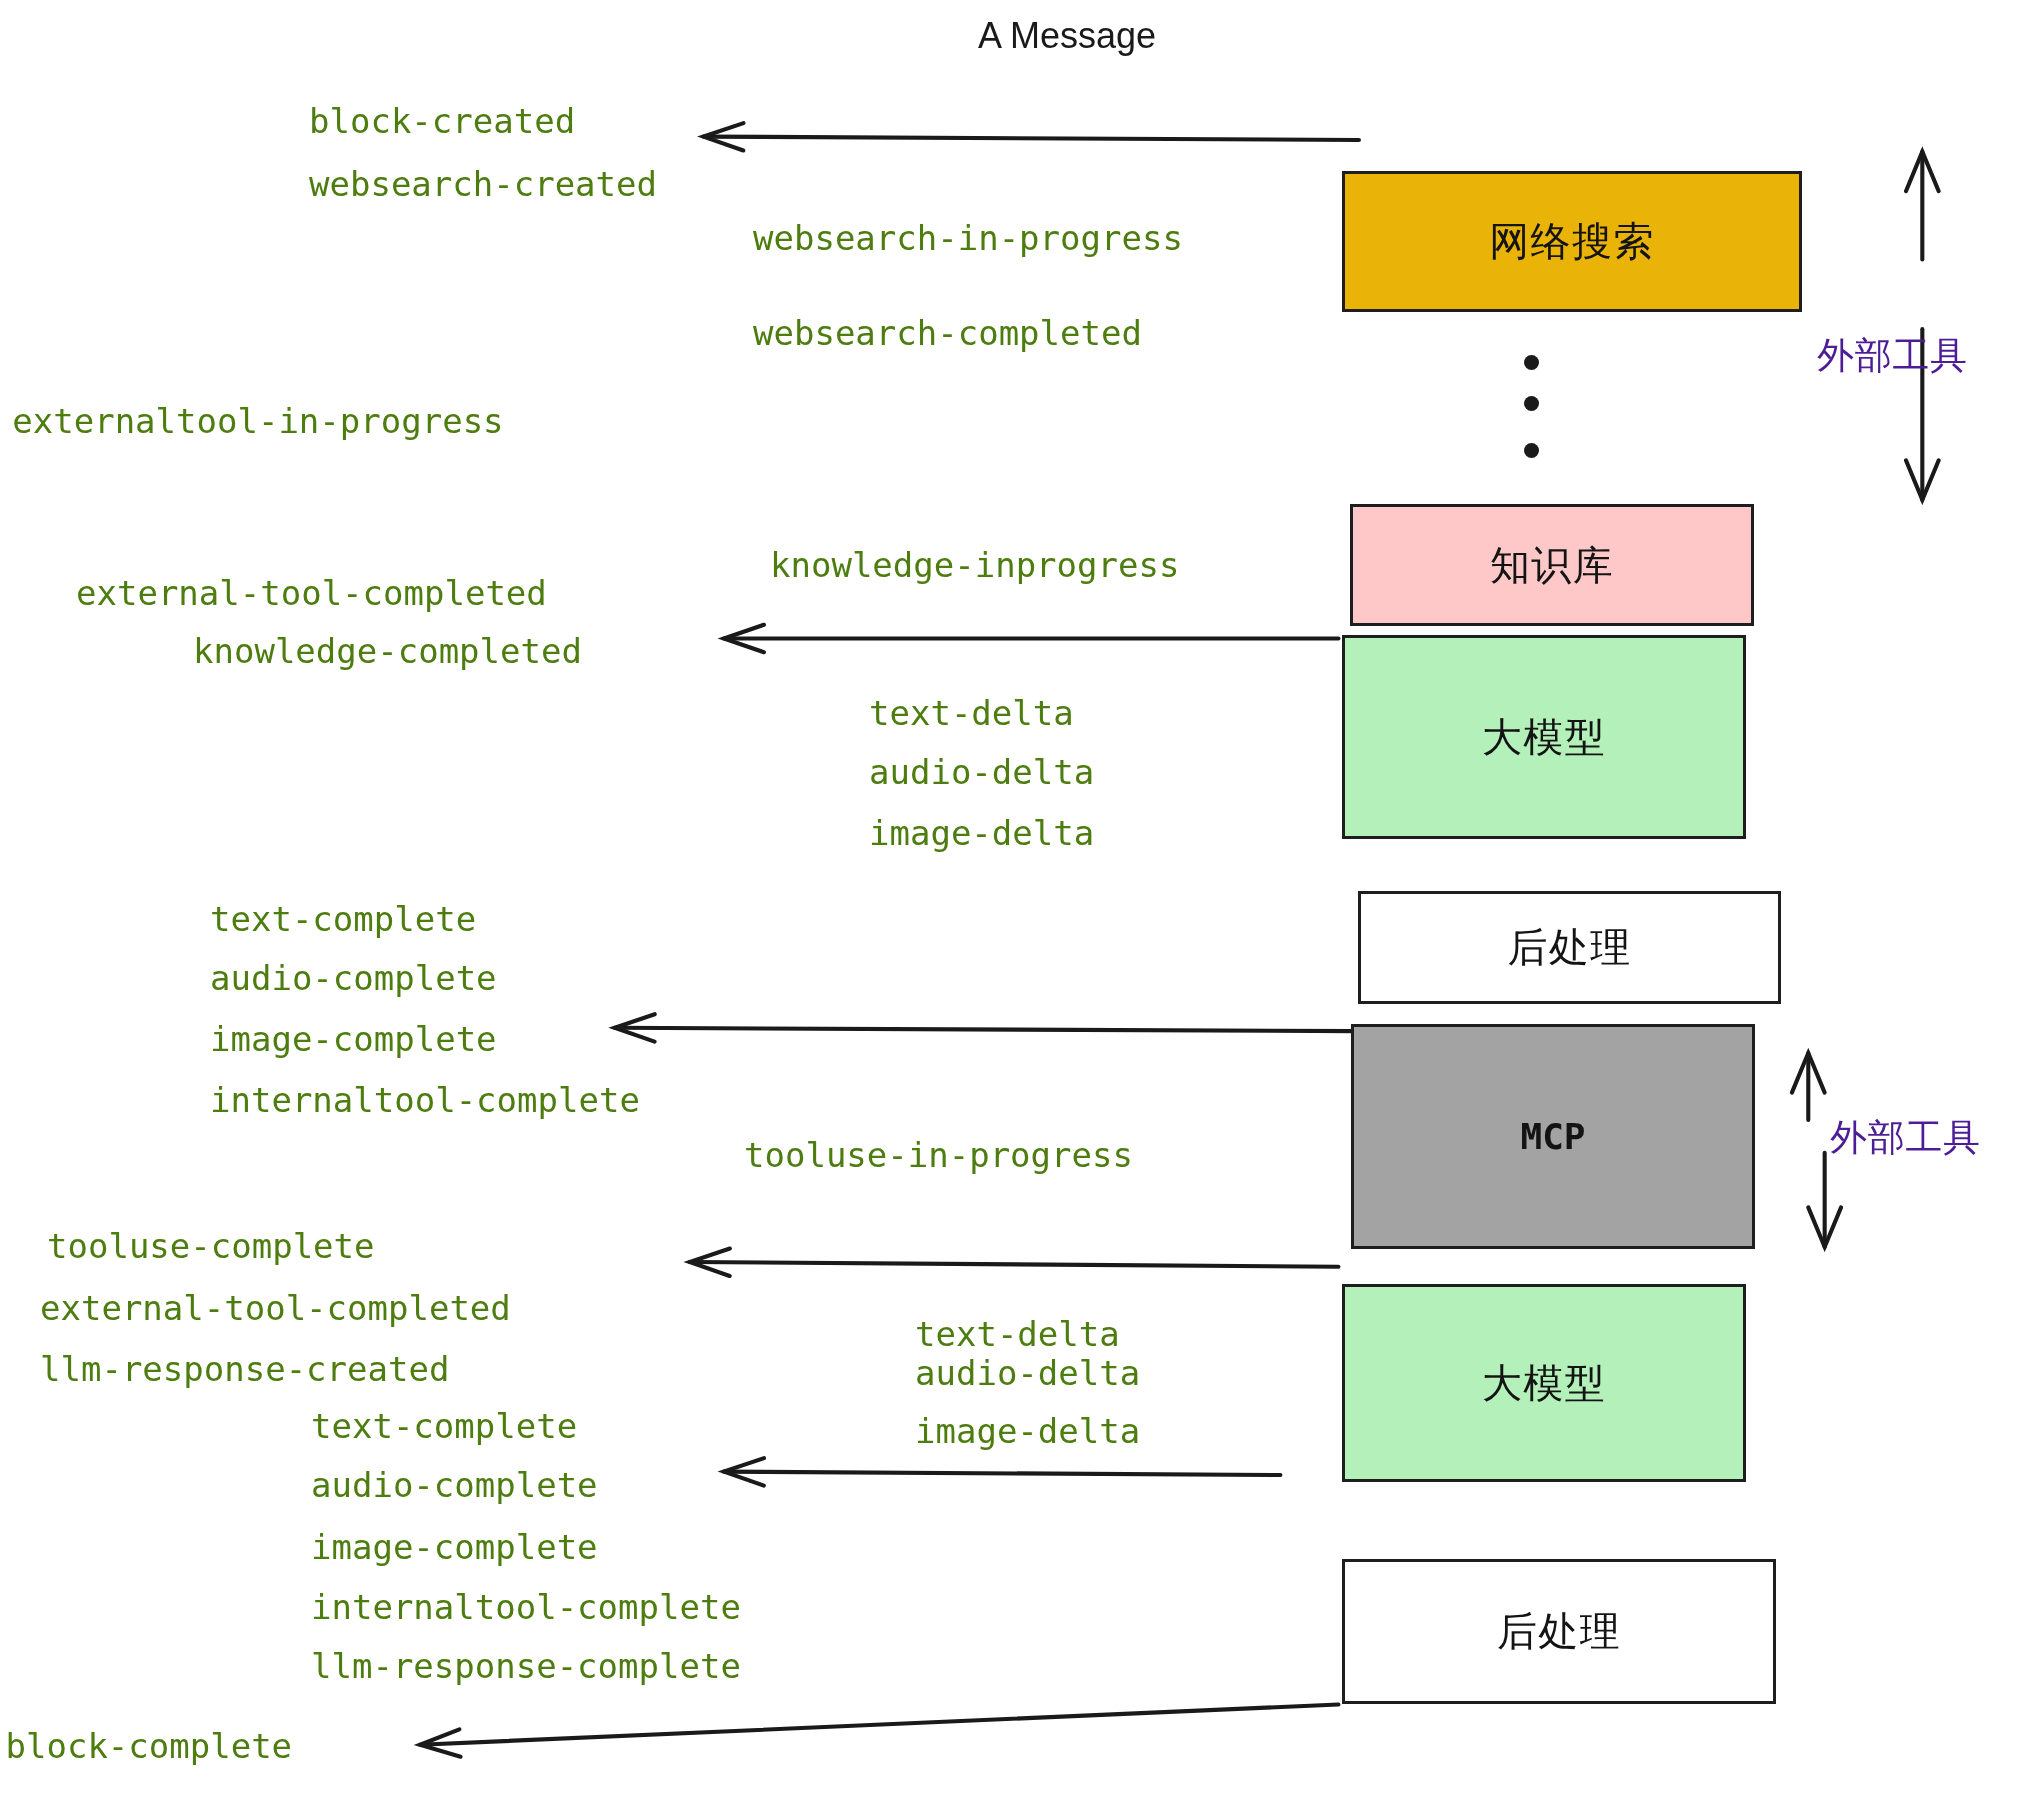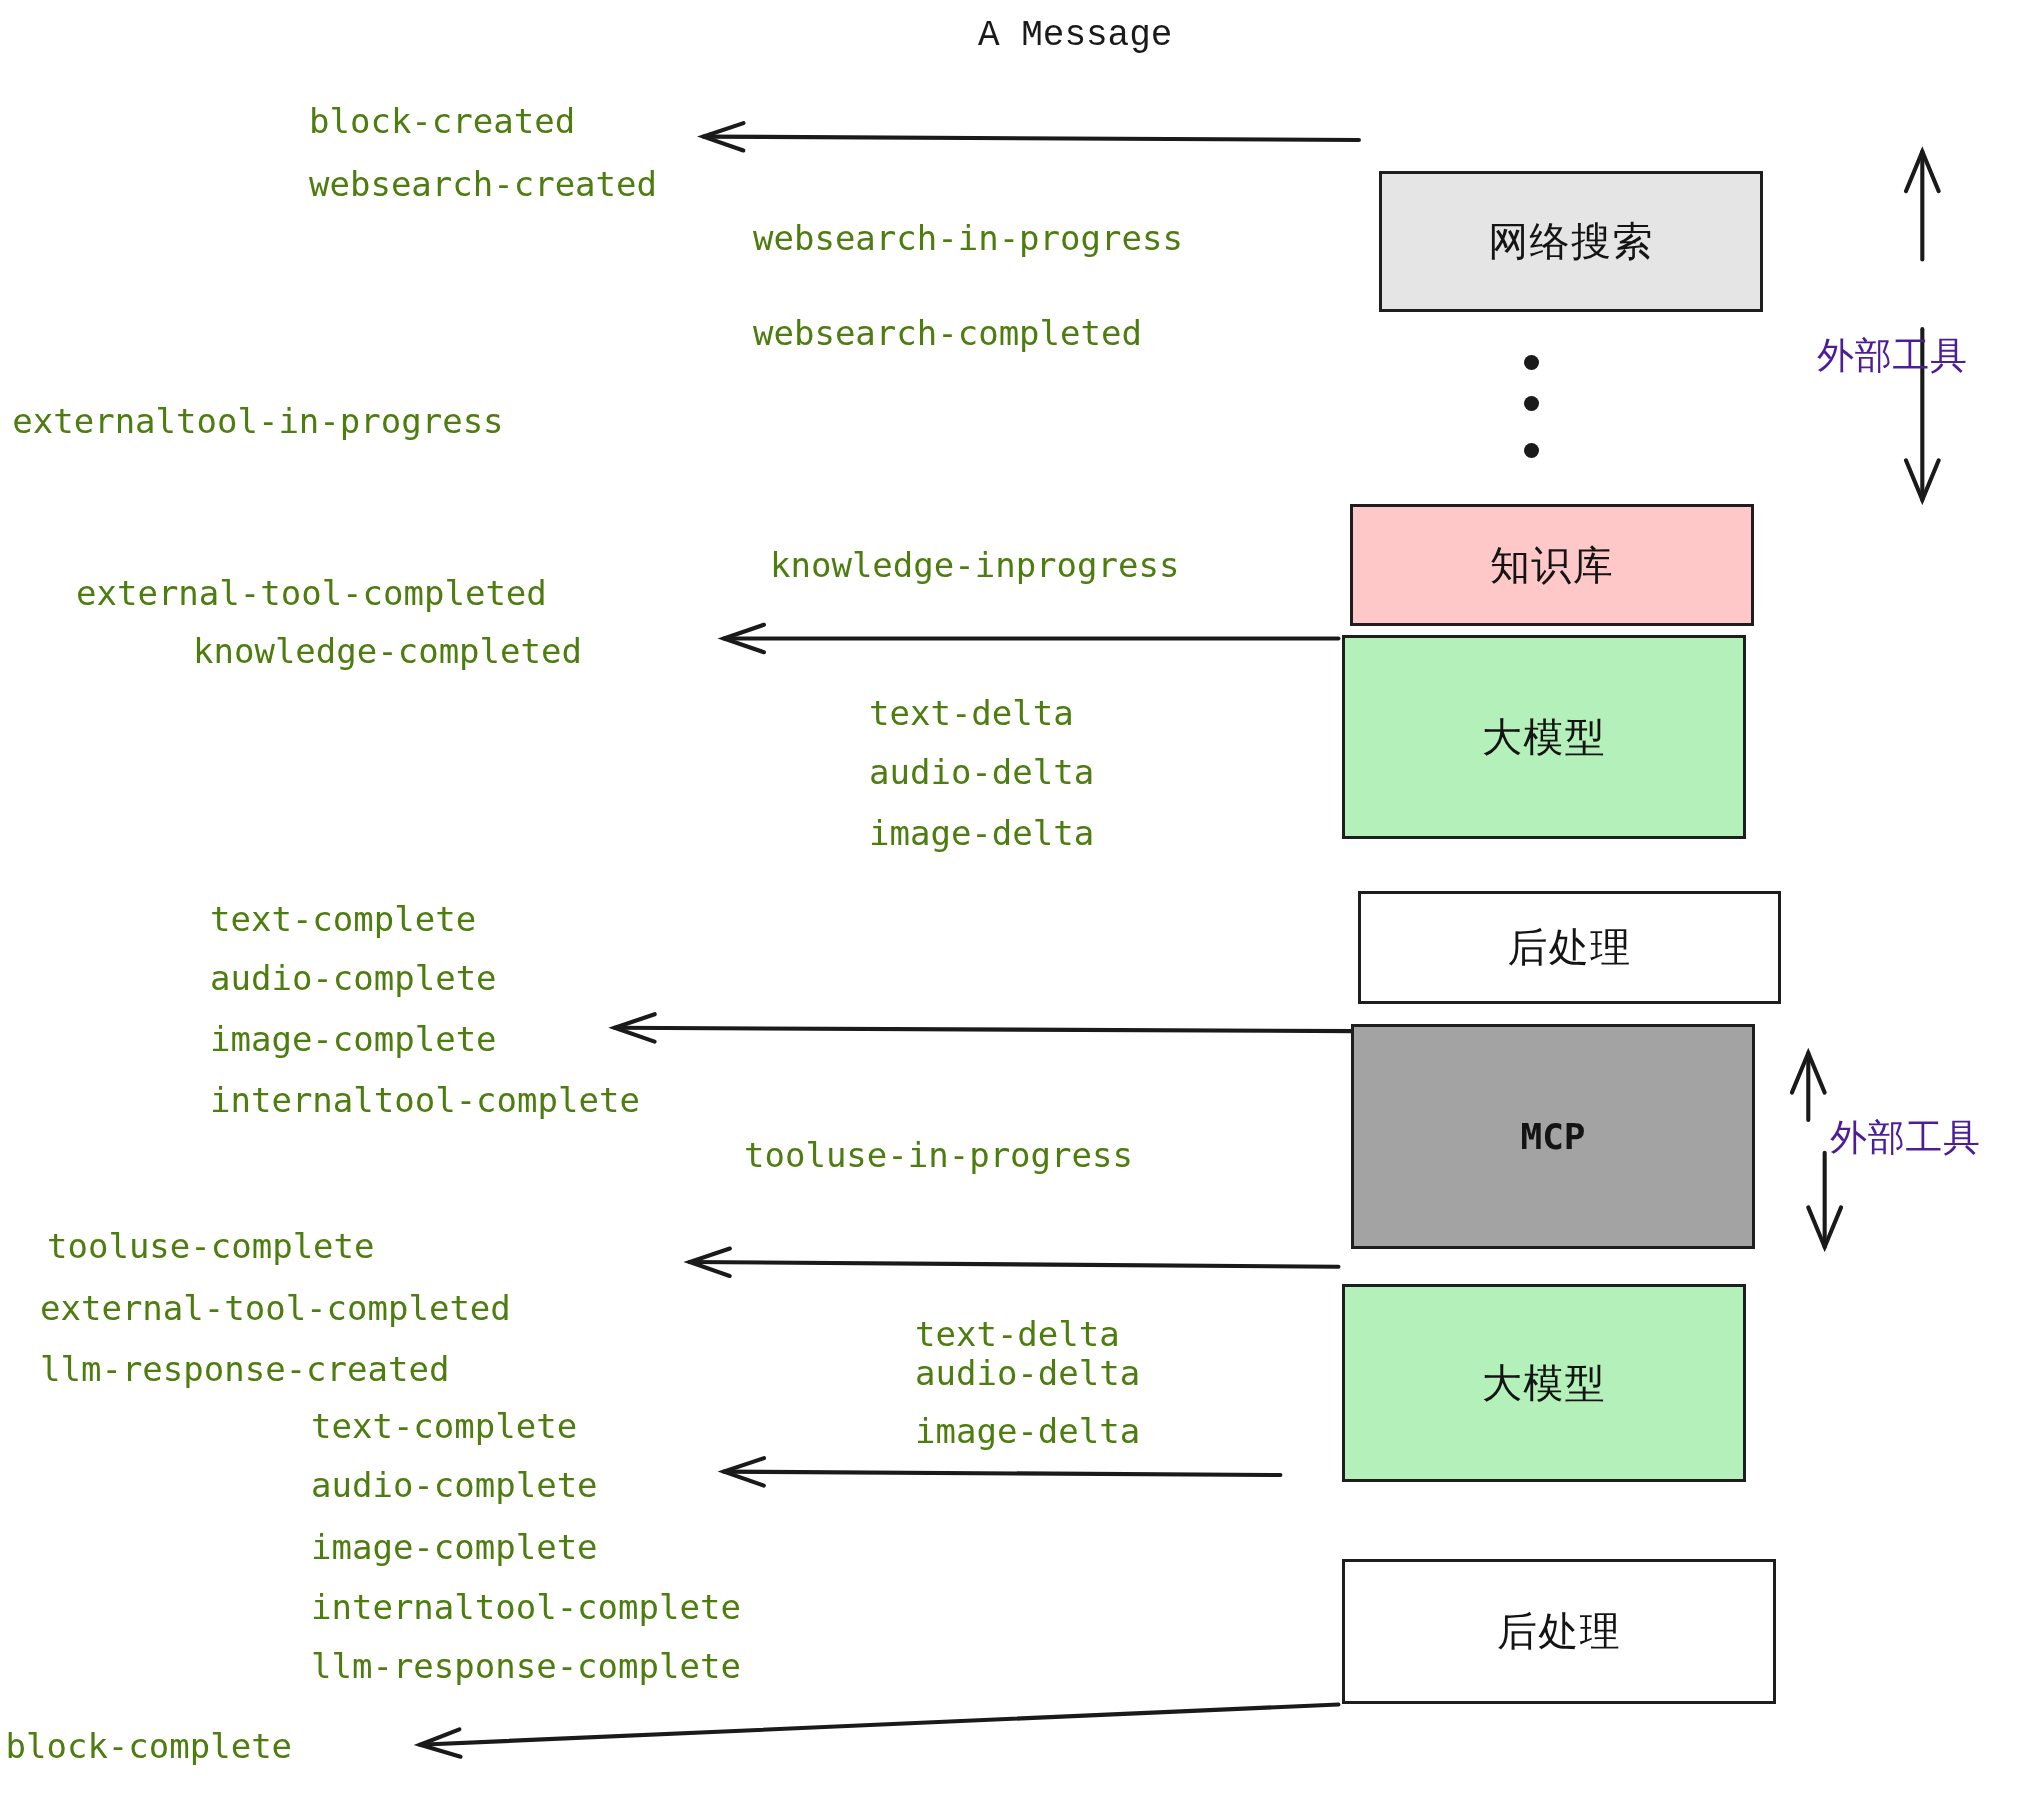--- a/index.html
+++ b/index.html
@@ -27,21 +27,21 @@
     font-family: "DejaVu Sans Mono", monospace;
     font-size: 34px;
     font-weight: 500;
     color: #4d7c0f;
     white-space: nowrap;
     letter-spacing: 0px;
     line-height: 1;
   }
   .title {
     position: absolute;
-    font-family: Liberation Mono, monospace;
+    font-family: Liberation Sans, sans-serif;
     font-size: 36px;
     font-weight: 500;
     color: #1a1a1a;
     white-space: nowrap;
   }
   .node {
     position: absolute;
     box-sizing: border-box;
     border: 3.4px solid #1e1e1e;
     display: flex;
@@ -122,21 +122,21 @@
           <polyline points="2624,1600 2648,1542 2672,1600"></polyline>
         </g>
         <g>
           <line x1="2672" y1="1688" x2="2672" y2="1826"></line>
           <polyline points="2648,1768 2672,1826 2696,1768"></polyline>
         </g>
       </g>
   </svg>
 
   <div id="nodes-host">
-      <div class="node" style="left: 1342px; top: 171px; width: 384px; height: 141px; background: #e5e5e5; margin-left: 37px;">网络搜索</div>
+      <div class="node" style="left: 1342px; top: 171px; width: 460px; height: 141px; background: #eab308;">网络搜索</div>
       <div class="node" style="left: 1342px; top: 504px; width: 404px; height: 122px; background: rgb(255, 200, 200); margin-left: 8px;">知识库</div>
       <div class="node" style="left: 1342px; top: 635px; width: 404px; height: 204px; background: rgb(180, 240, 185);">大模型</div>
       <div class="node" style="left: 1358px; top: 891px; width: 423px; height: 113px; background: rgb(255, 255, 255);">后处理</div>
       <div class="node mono" style="left: 1351px; top: 1024px; width: 404px; height: 225px; background: #a3a3a3;">MCP</div>
       <div class="node" style="left: 1342px; top: 1284px; width: 404px; height: 198px; background: rgb(180, 240, 185);">大模型</div>
       <div class="node" style="left: 1342px; top: 1559px; width: 434px; height: 145px; background: rgb(255, 255, 255);">后处理</div>
     </div>
 
   <div id="dots-host">
       <div class="dot" style="left: 1524px; top: 355px;"></div>

